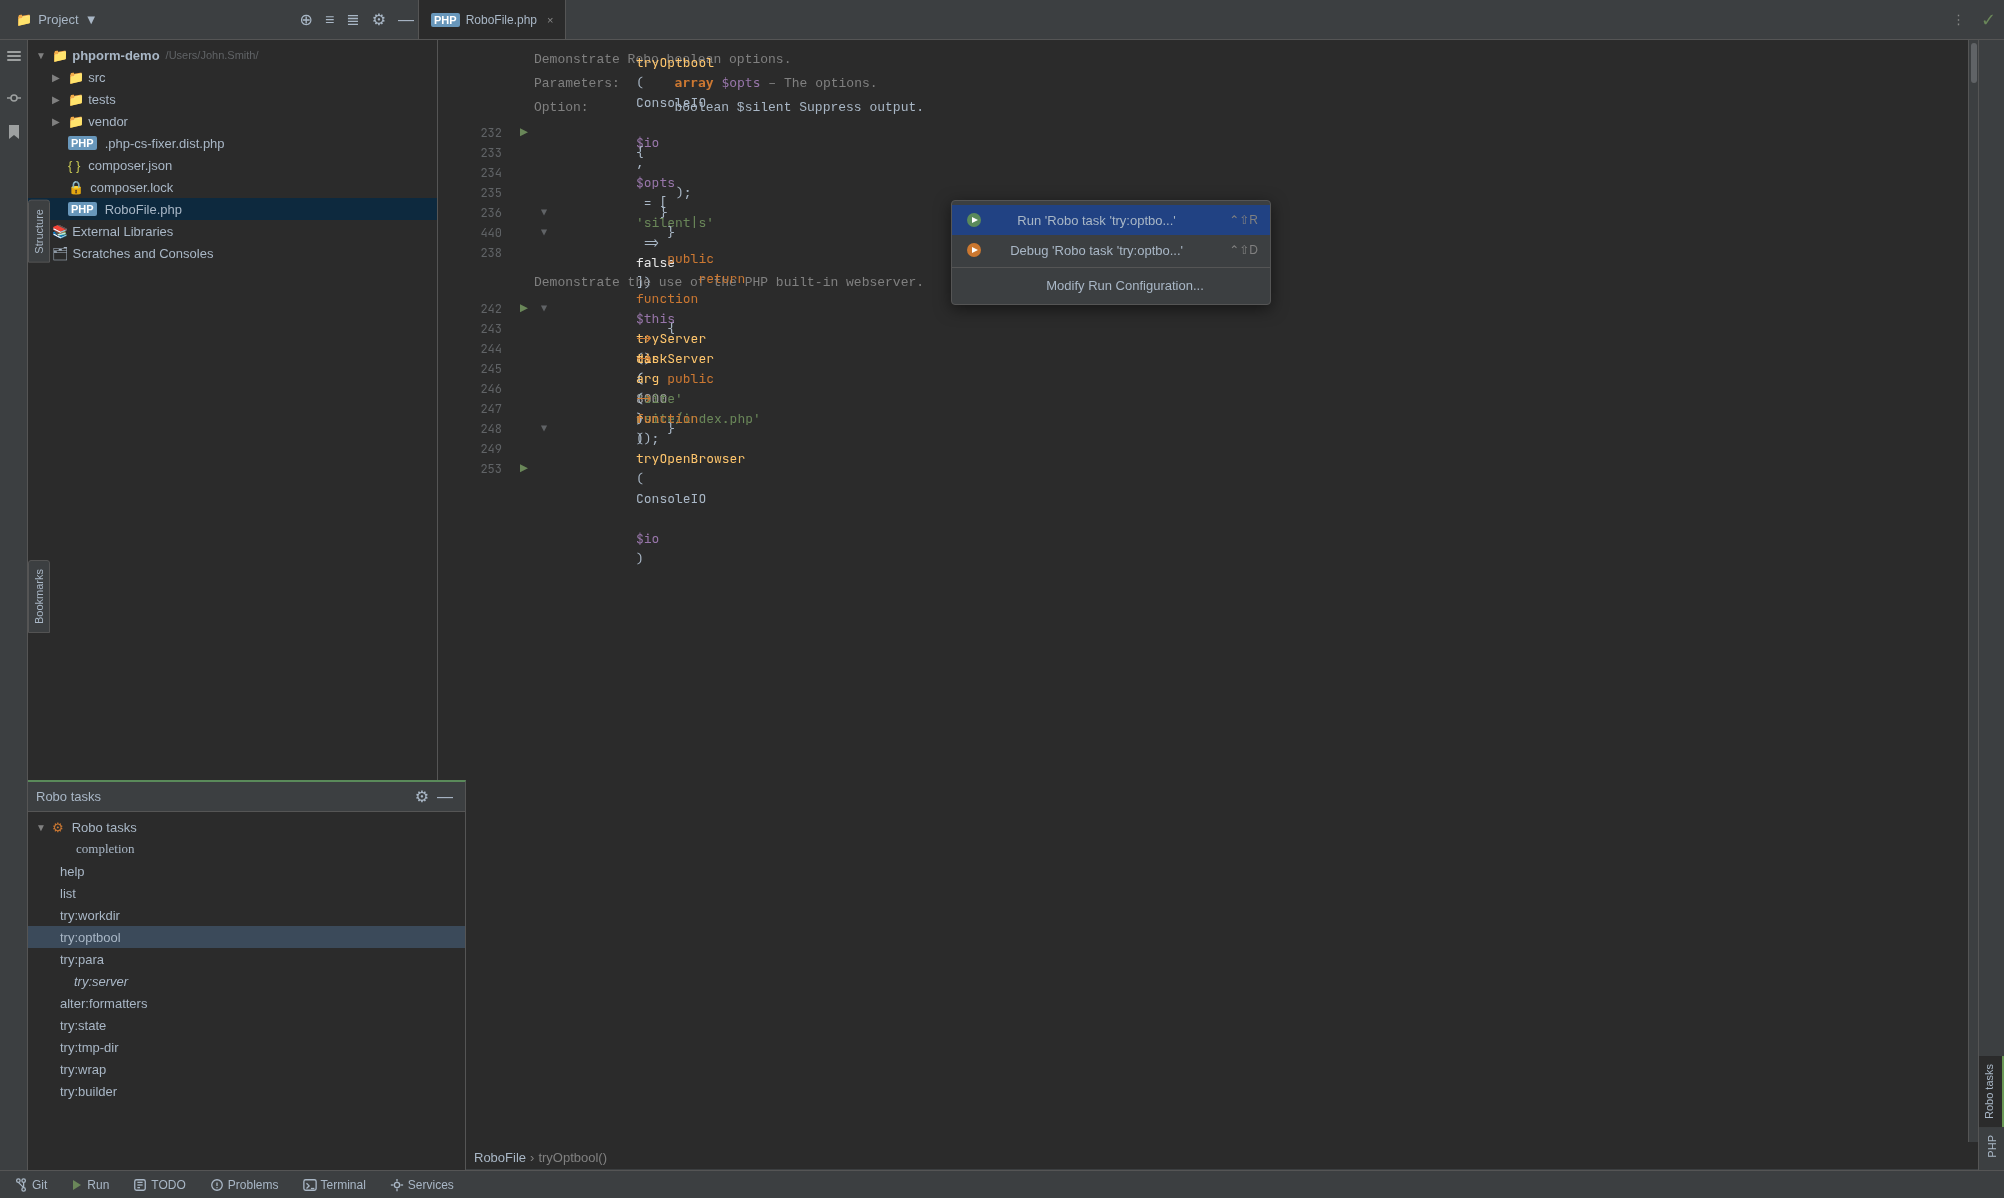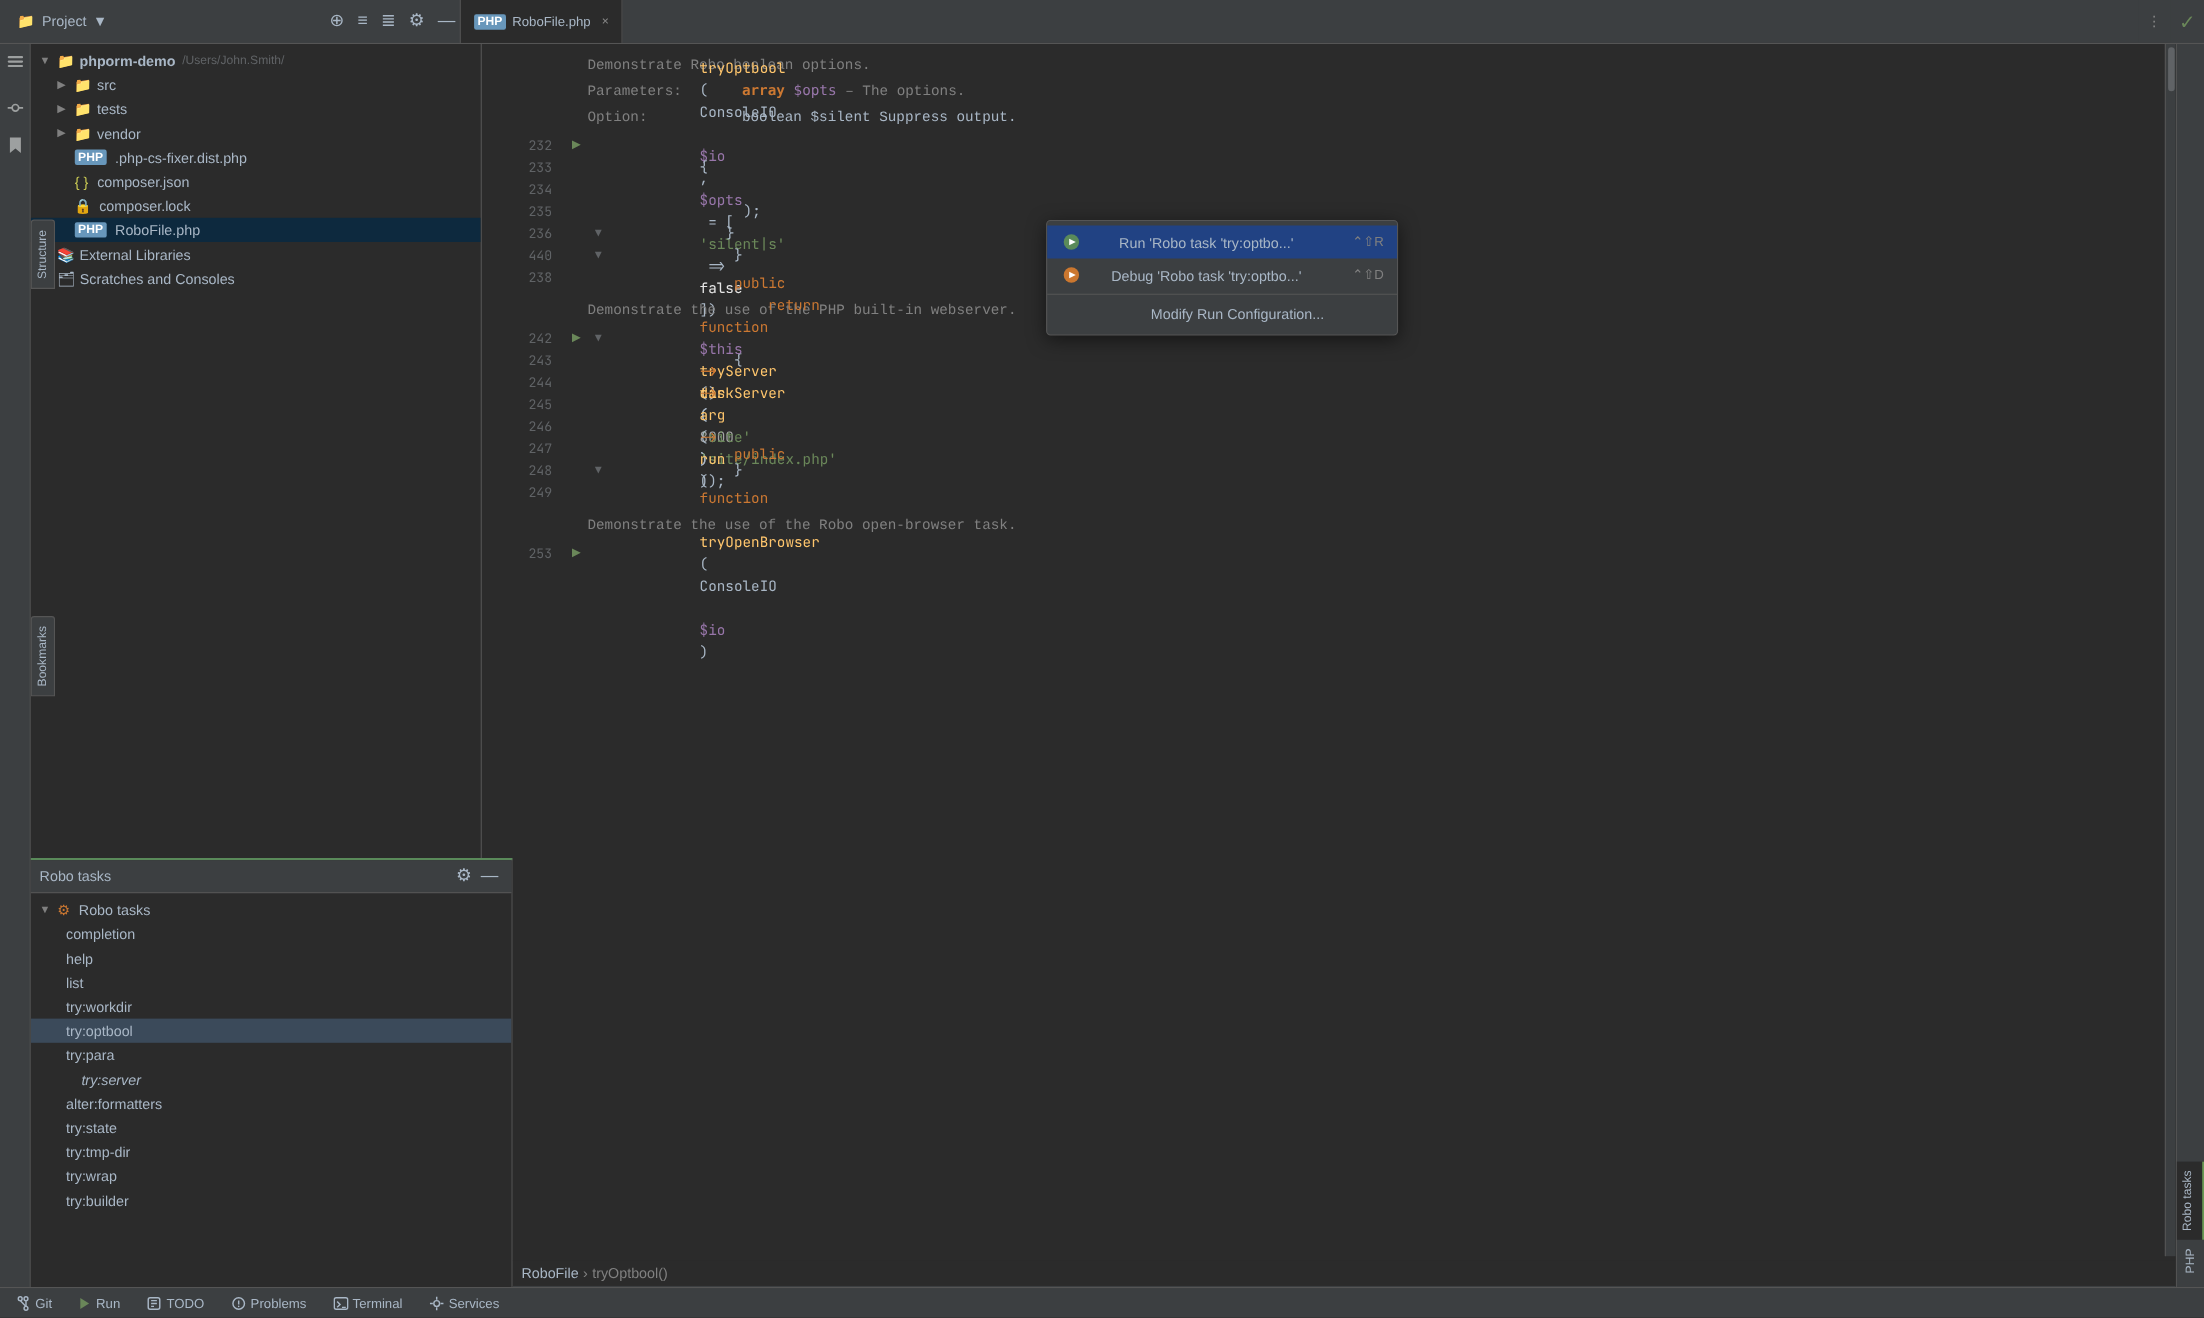--- a/index.html
+++ b/index.html
@@ -417,21 +417,21 @@
         <button class="icon-btn">—</button>
       </div>
       <div class="panel-content">
 
         <div class="tree-item">
           <span class="tree-arrow">▼</span>
           <span style="color:#cc7832;">⚙</span>
           <span class="tree-label" style="margin-left:4px;">Robo tasks</span>
         </div>
 
-        <div class="task-item" style="padding-left:32px;">
+        <div class="task-item" style="padding-left:48px;font-family:Liberation Serif, serif;">
           <span class="task-label">completion</span>
         </div>
 
         <div class="task-item" style="padding-left:32px;">
           <span class="task-label">help</span>
         </div>
 
         <div class="task-item" style="padding-left:32px;">
           <span class="task-label">list</span>
         </div>
@@ -670,23 +670,20 @@
         </span>
       </div>
 
       <div class="code-line">
         <span class="line-num">249</span>
         <span class="line-gutter"></span>
         <span class="line-gutter"></span>
         <span class="line-content"></span>
       </div>
 
-      <div style="padding: 8px 0 4px 68px; color:#808080; font-family:'Courier New',monospace; font-size:13px; line-height:1.8;">
-        <div>Demonstrate the use of the Robo open-browser task.</div>
-      </div>
 
       <div class="code-line">
         <span class="line-num">253</span>
         <span class="line-gutter">
           <span style="color:#6a8759; font-size:13px;">▶</span>
         </span>
         <span class="line-gutter"></span>
         <span class="line-content">
           <span class="kw">    public</span>
           <span> </span>

